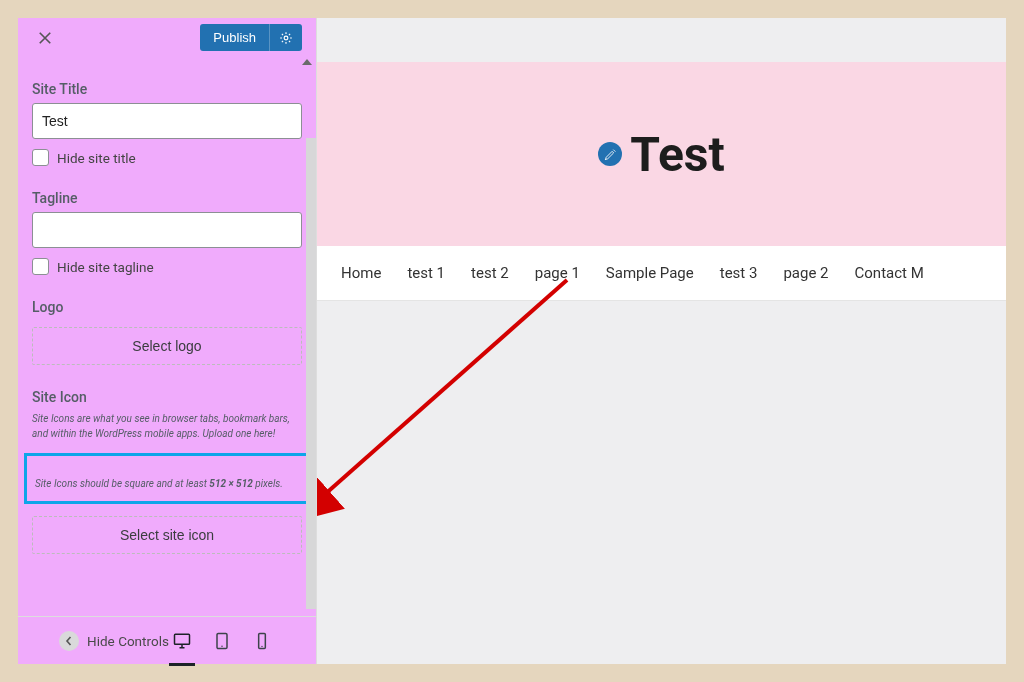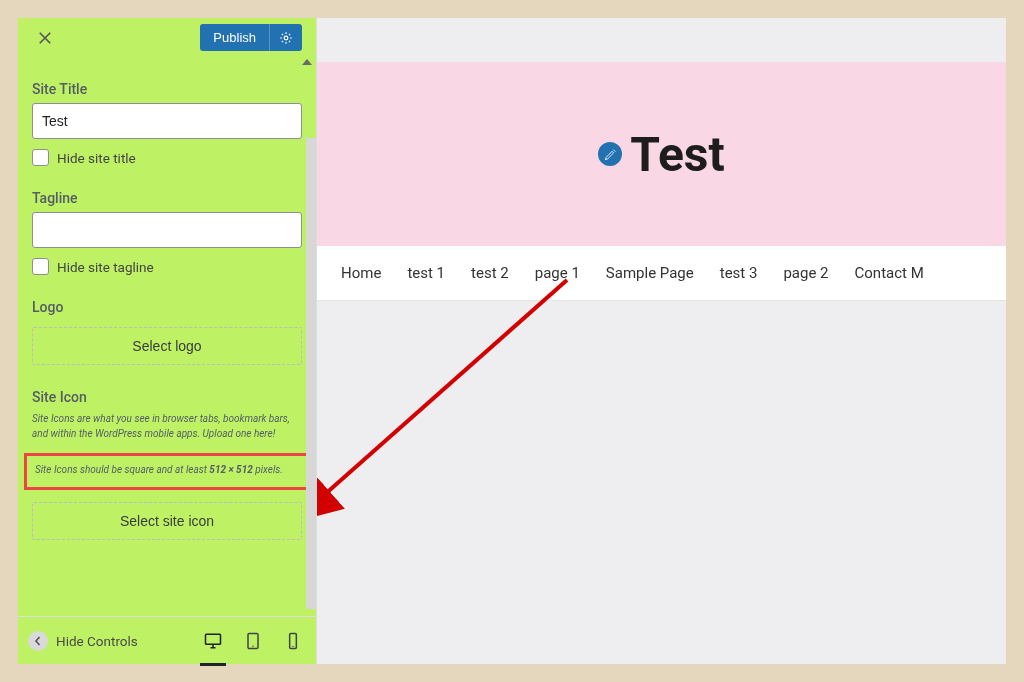--- a/index.html
+++ b/index.html
@@ -2,47 +2,47 @@
 <html><head>
 <meta charset="utf-8">
 <style>
   * { box-sizing: border-box; margin: 0; padding: 0; }
   html, body { width: 1024px; height: 682px; overflow: hidden; font-family: -apple-system, "Segoe UI", Roboto, Helvetica, Arial, sans-serif; }
   body { background: #e5d6be; }
 
   .frame { position: absolute; left: 18px; top: 18px; right: 18px; bottom: 18px; background: #fff; display: flex; }
 
   
-  .sidebar { width: 299px; background: #bef264; display: flex; flex-direction: column; border-right: 1px solid #ddd; position: relative; }
+  .sidebar { width: 299px; background: #f0abfc; display: flex; flex-direction: column; border-right: 1px solid #ddd; position: relative; }
   .sidebar-top { height: 39px; display: flex; align-items: center; justify-content: space-between; padding: 0 14px; }
   .close-btn { width: 26px; height: 26px; display:flex;align-items:center;justify-content:center; cursor:pointer; color:#555; }
   .close-btn svg { width: 18px; height: 18px; }
   .publish-group { display:flex; }
   .publish-btn { background:#2271b1; color:#fff; font-size:13px; border:none; padding:6px 13px; border-radius:3px 0 0 3px; cursor:pointer; }
   .publish-gear { background:#2271b1; color:#fff; border:none; border-left:1px solid rgba(255,255,255,.25); padding:6px 9px; border-radius:0 3px 3px 0; cursor:pointer; display:flex;align-items:center;justify-content:center;}
   .publish-gear svg{width:14px;height:14px;}
 
   .sidebar-body { flex:1; padding: 0 14px 20px 14px; overflow-y:auto; position:relative; }
   .collapse-caret{position:absolute; right:4px; top:41px; width:0;height:0;border-left:5px solid transparent;border-right:5px solid transparent;border-bottom:6px solid #6a6a6a;}
 
   .field-block { margin-top: 24px; }
   .field-label { font-size:14px; color:#555d66; font-weight:500; margin-bottom:6px; }
   .text-input { width:100%; border:1px solid #8c8f94; border-radius:3px; background:#fff; padding:6px 9px; font-size:14px; color:#222; height:36px; }
   .chk-row { margin-top:10px; display:flex; align-items:center; gap:8px; font-size:13.5px; color:#444; }
   .chk-row input[type="checkbox"]{ width:17px;height:17px;border:1px solid #8c8f94;border-radius:3px;appearance:none;background:#fff;cursor:pointer; }
 
   .dashed-btn { width:100%; border:1px dashed #bcbcbc; background:transparent; color:#3a3c3e; font-size:14px; padding:10px 0; text-align:center; cursor:pointer; border-radius:2px; }
 
   .desc-text { font-style:italic; color:#555d66; font-size:10px; line-height:1.5; margin-top:6px; }
-  .desc-text.boxed { border:3px solid #ef4444; padding:6px 8px 10px 8px; margin-top:12px;margin-bottom: 12px; margin-left:-8px; margin-right:-8px;font-style:italic; }
+  .desc-text.boxed { border:3px solid #0ea5e9; padding:20px 8px 10px 8px; margin-top:12px;margin-bottom: 12px; margin-left:-8px; margin-right:-8px;font-style:italic; }
 
   
   .side-scroll { position:absolute; right:0; top:120px; bottom:55px; width:10px; background:#d7d7d8; }
 
-  .sidebar-bottom { height:48px; border-top:1px solid #ddd; display:flex; align-items:center; padding:0 10px; justify-content:space-between; }
+  .sidebar-bottom { height:48px; border-top:1px solid #ddd; display:flex; align-items:center; padding:0 10px; justify-content:center; }
   .hide-ctrls { display:flex;align-items:center; gap:8px; font-size:13.5px; color:#4a4a4a; cursor:pointer;}
   .hide-ctrls .circ{width:20px;height:20px;border-radius:50%;background:#d9d9da;display:flex;align-items:center;justify-content:center;}
   .hide-ctrls .circ svg{width:10px;height:10px;fill:#555;}
   .device-row{display:flex; gap:14px; align-items:flex-end;}
   .dev-btn{width:26px;height:30px;display:flex;align-items:center;justify-content:center;color:#3c434a;cursor:pointer; position:relative;}
   .dev-btn.active::after{content:"";position:absolute;left:0;right:0;bottom:-10px;height:3px;background:#1d2327;}
   .dev-btn svg{width:20px;height:20px;}
 
   
   .preview { flex:1; overflow:hidden; background:#eeeef0; position:relative; }

